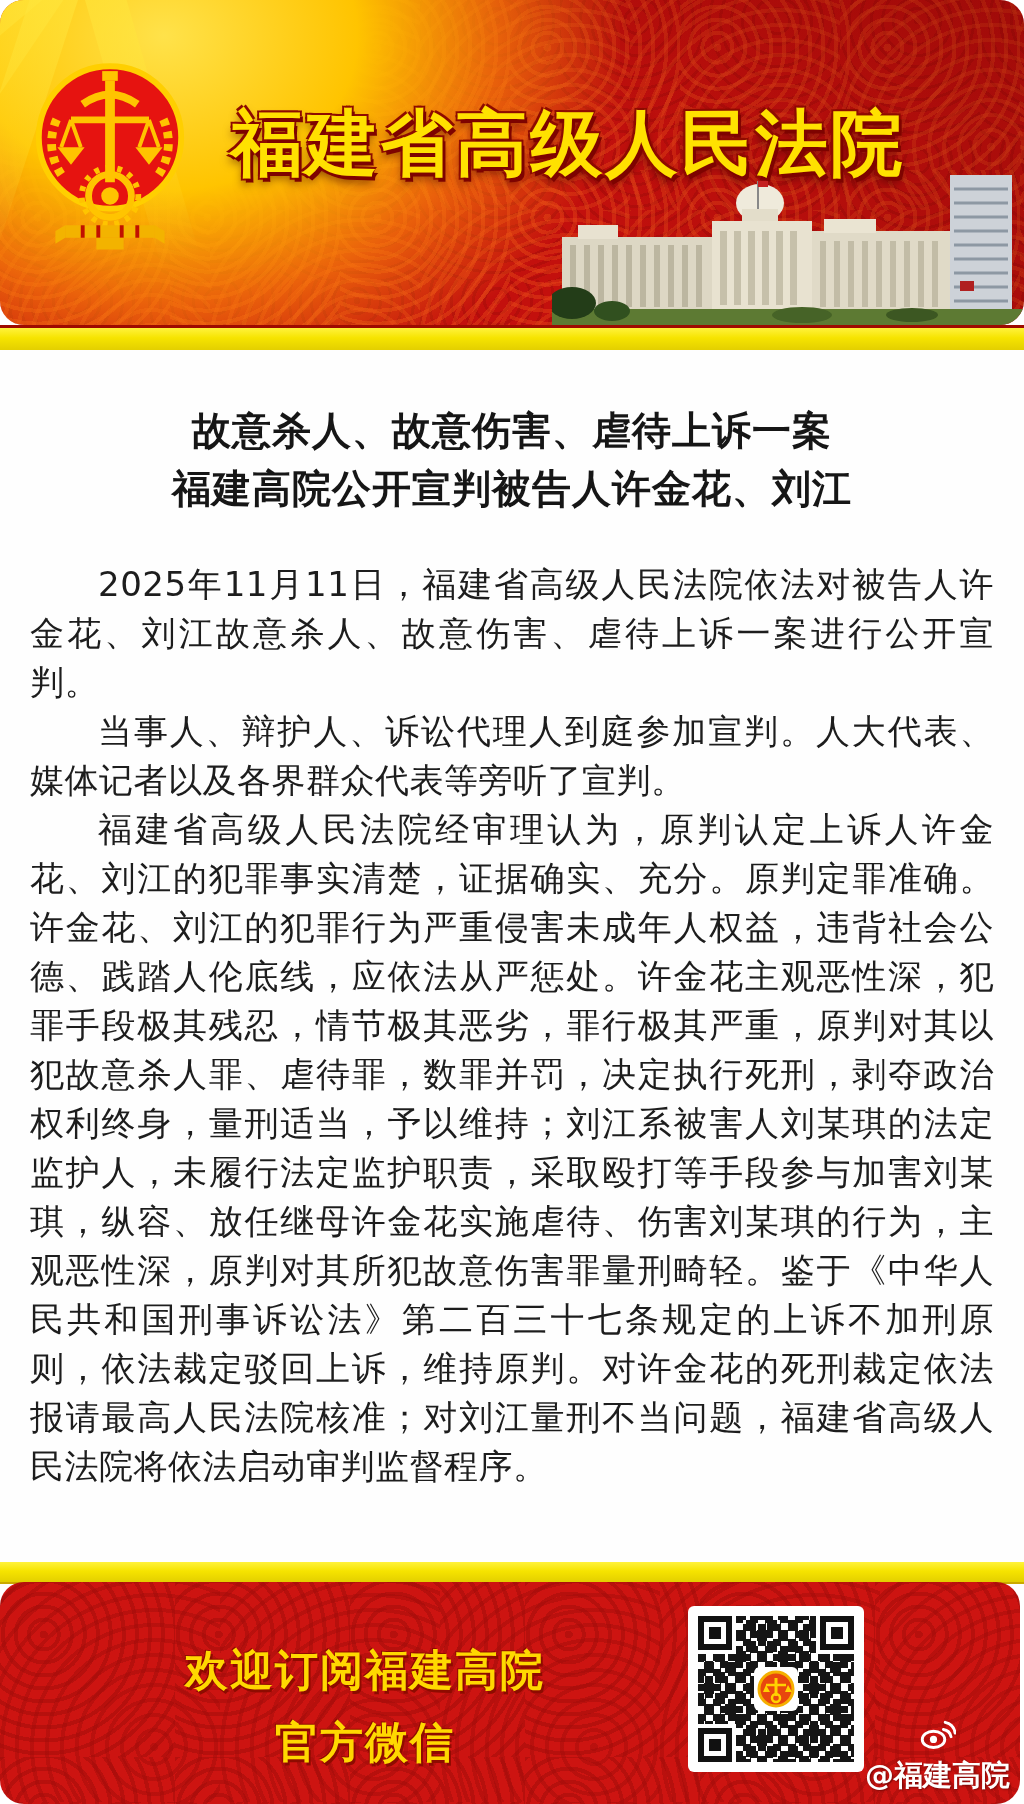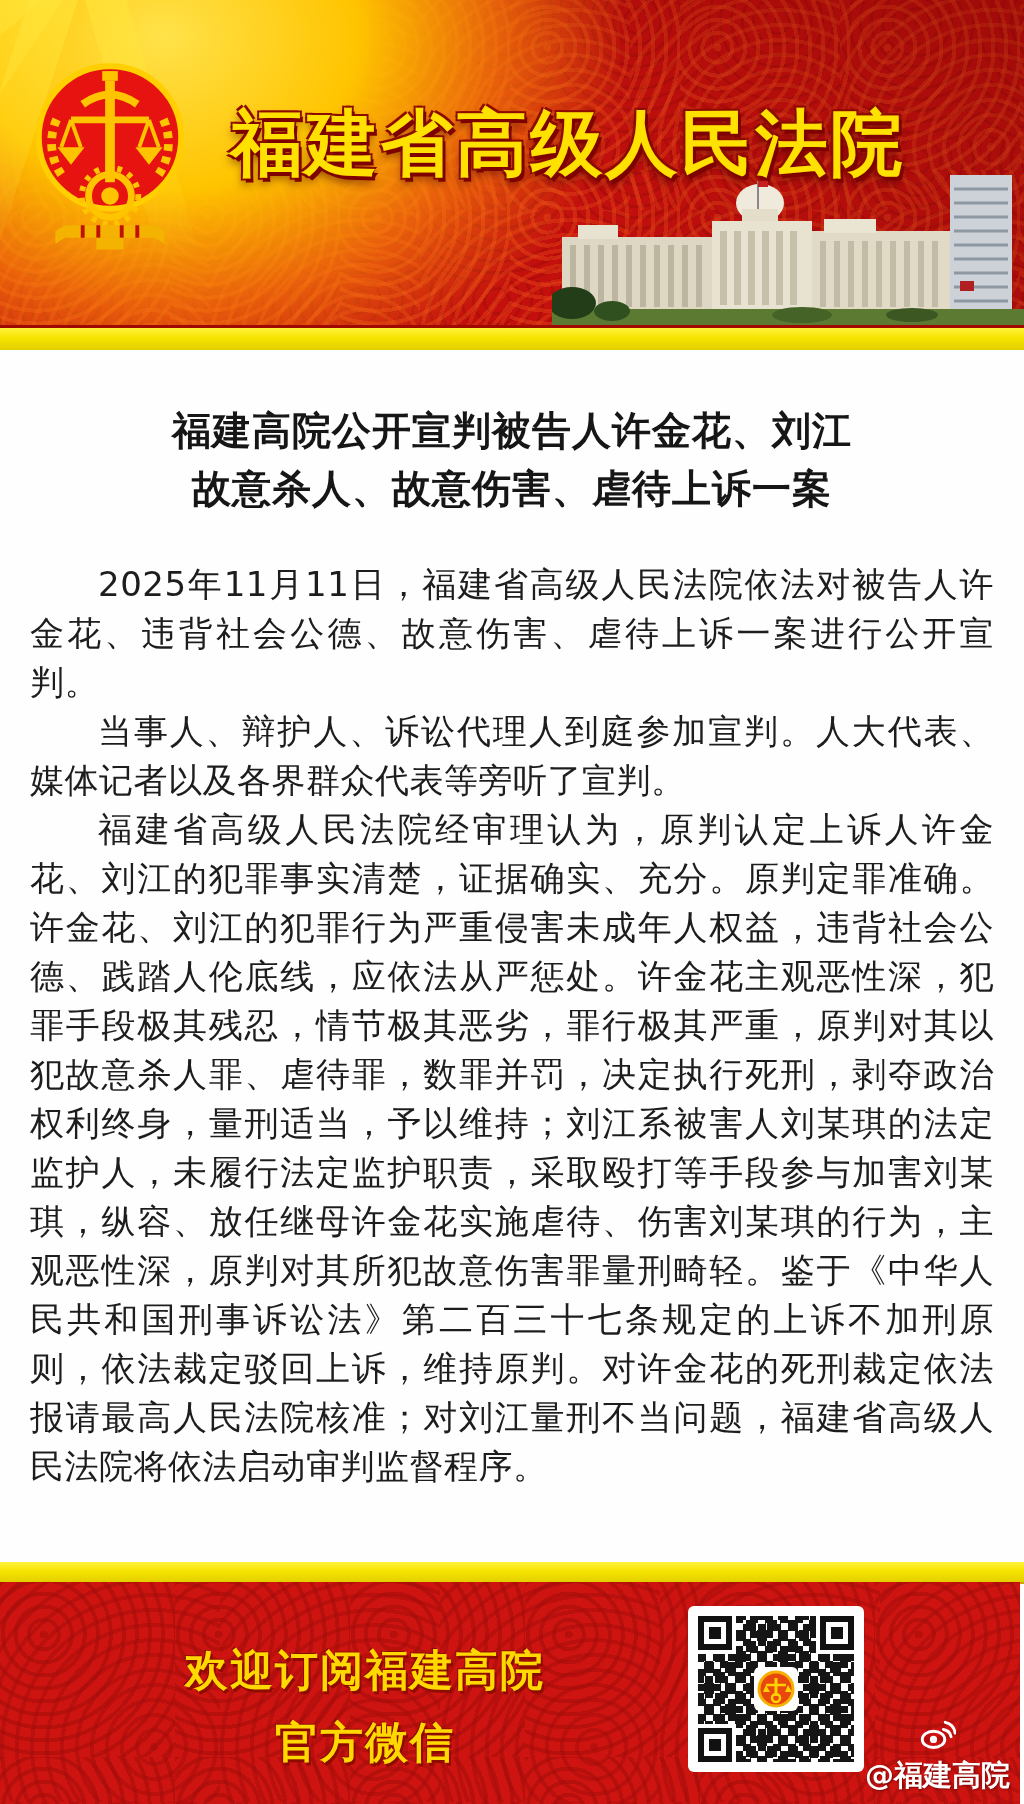--- a/index.html
+++ b/index.html
@@ -10,20 +10,21 @@
   }
 
   
   .red-swirl{
     background-color:#c3100d;
     background-image:
       repeating-radial-gradient(circle at 22% 28%, rgba(235,78,24,.38) 0 4px, rgba(0,0,0,0) 4px 13px),
       repeating-radial-gradient(circle at 72% 70%, rgba(235,78,24,.32) 0 4px, rgba(0,0,0,0) 4px 15px),
       repeating-radial-gradient(circle at 55% 15%, rgba(150,10,8,.35) 0 3px, rgba(0,0,0,0) 3px 11px);
     background-size:170px 170px,210px 210px,140px 140px;
+    border-radius:24px;
   }
 
   
   .header{position:absolute;left:0;top:0;width:1024px;height:325px;overflow:hidden;}
   .header .shade{position:absolute;inset:0;
     background:linear-gradient(90deg,rgba(0,0,0,0) 55%,rgba(80,0,0,.22) 100%),
                linear-gradient(180deg,rgba(120,0,0,.18) 0,rgba(0,0,0,0) 40%);}
   .glow{position:absolute;left:-140px;top:-160px;width:760px;height:560px;
     background:radial-gradient(ellipse at 40% 35%, #ffe24a 0%, #ffc400 30%, rgba(255,140,10,.65) 52%, rgba(255,120,10,0) 72%);}
   .beam{position:absolute;left:60px;top:-90px;width:70px;height:430px;transform-origin:top center;
@@ -199,25 +200,25 @@
       <ellipse cx="60" cy="138" rx="18" ry="10" fill="#31501f"></ellipse>
       <ellipse cx="250" cy="142" rx="30" ry="8" fill="#466327"></ellipse>
       <ellipse cx="360" cy="142" rx="26" ry="7" fill="#3c5722"></ellipse>
     </svg>
   </div>
 
   <div class="bar-yellow bar-top"></div>
 
   <div class="content">
     <h1 class="article-title">
+      <div>故意杀人、故意伤害、虐待上诉一案</div>
       <div>福建高院公开宣判被告人许金花、刘江</div>
-      <div>故意杀人、故意伤害、虐待上诉一案</div>
     </h1>
     <div class="article-body">
-      <p>2025年11月11日，福建省高级人民法院依法对被告人许金花、违背社会公德、故意伤害、虐待上诉一案进行公开宣判。</p>
+      <p>2025年11月11日，福建省高级人民法院依法对被告人许金花、刘江故意杀人、故意伤害、虐待上诉一案进行公开宣判。</p>
       <p>当事人、辩护人、诉讼代理人到庭参加宣判。人大代表、媒体记者以及各界群众代表等旁听了宣判。</p>
       <p>福建省高级人民法院经审理认为，原判认定上诉人许金花、刘江的犯罪事实清楚，证据确实、充分。原判定罪准确。许金花、刘江的犯罪行为严重侵害未成年人权益，违背社会公德、践踏人伦底线，应依法从严惩处。许金花主观恶性深，犯罪手段极其残忍，情节极其恶劣，罪行极其严重，原判对其以犯故意杀人罪、虐待罪，数罪并罚，决定执行死刑，剥夺政治权利终身，量刑适当，予以维持；刘江系被害人刘某琪的法定监护人，未履行法定监护职责，采取殴打等手段参与加害刘某琪，纵容、放任继母许金花实施虐待、伤害刘某琪的行为，主观恶性深，原判对其所犯故意伤害罪量刑畸轻。鉴于《中华人民共和国刑事诉讼法》第二百三十七条规定的上诉不加刑原则，依法裁定驳回上诉，维持原判。对许金花的死刑裁定依法报请最高人民法院核准；对刘江量刑不当问题，福建省高级人民法院将依法启动审判监督程序。</p>
     </div>
   </div>
 
   <div class="bar-yellow bar-bottom"></div>
 
   <div class="footer red-swirl">
     <div class="subscribe">
       <div class="l1">欢迎订阅福建高院</div>

